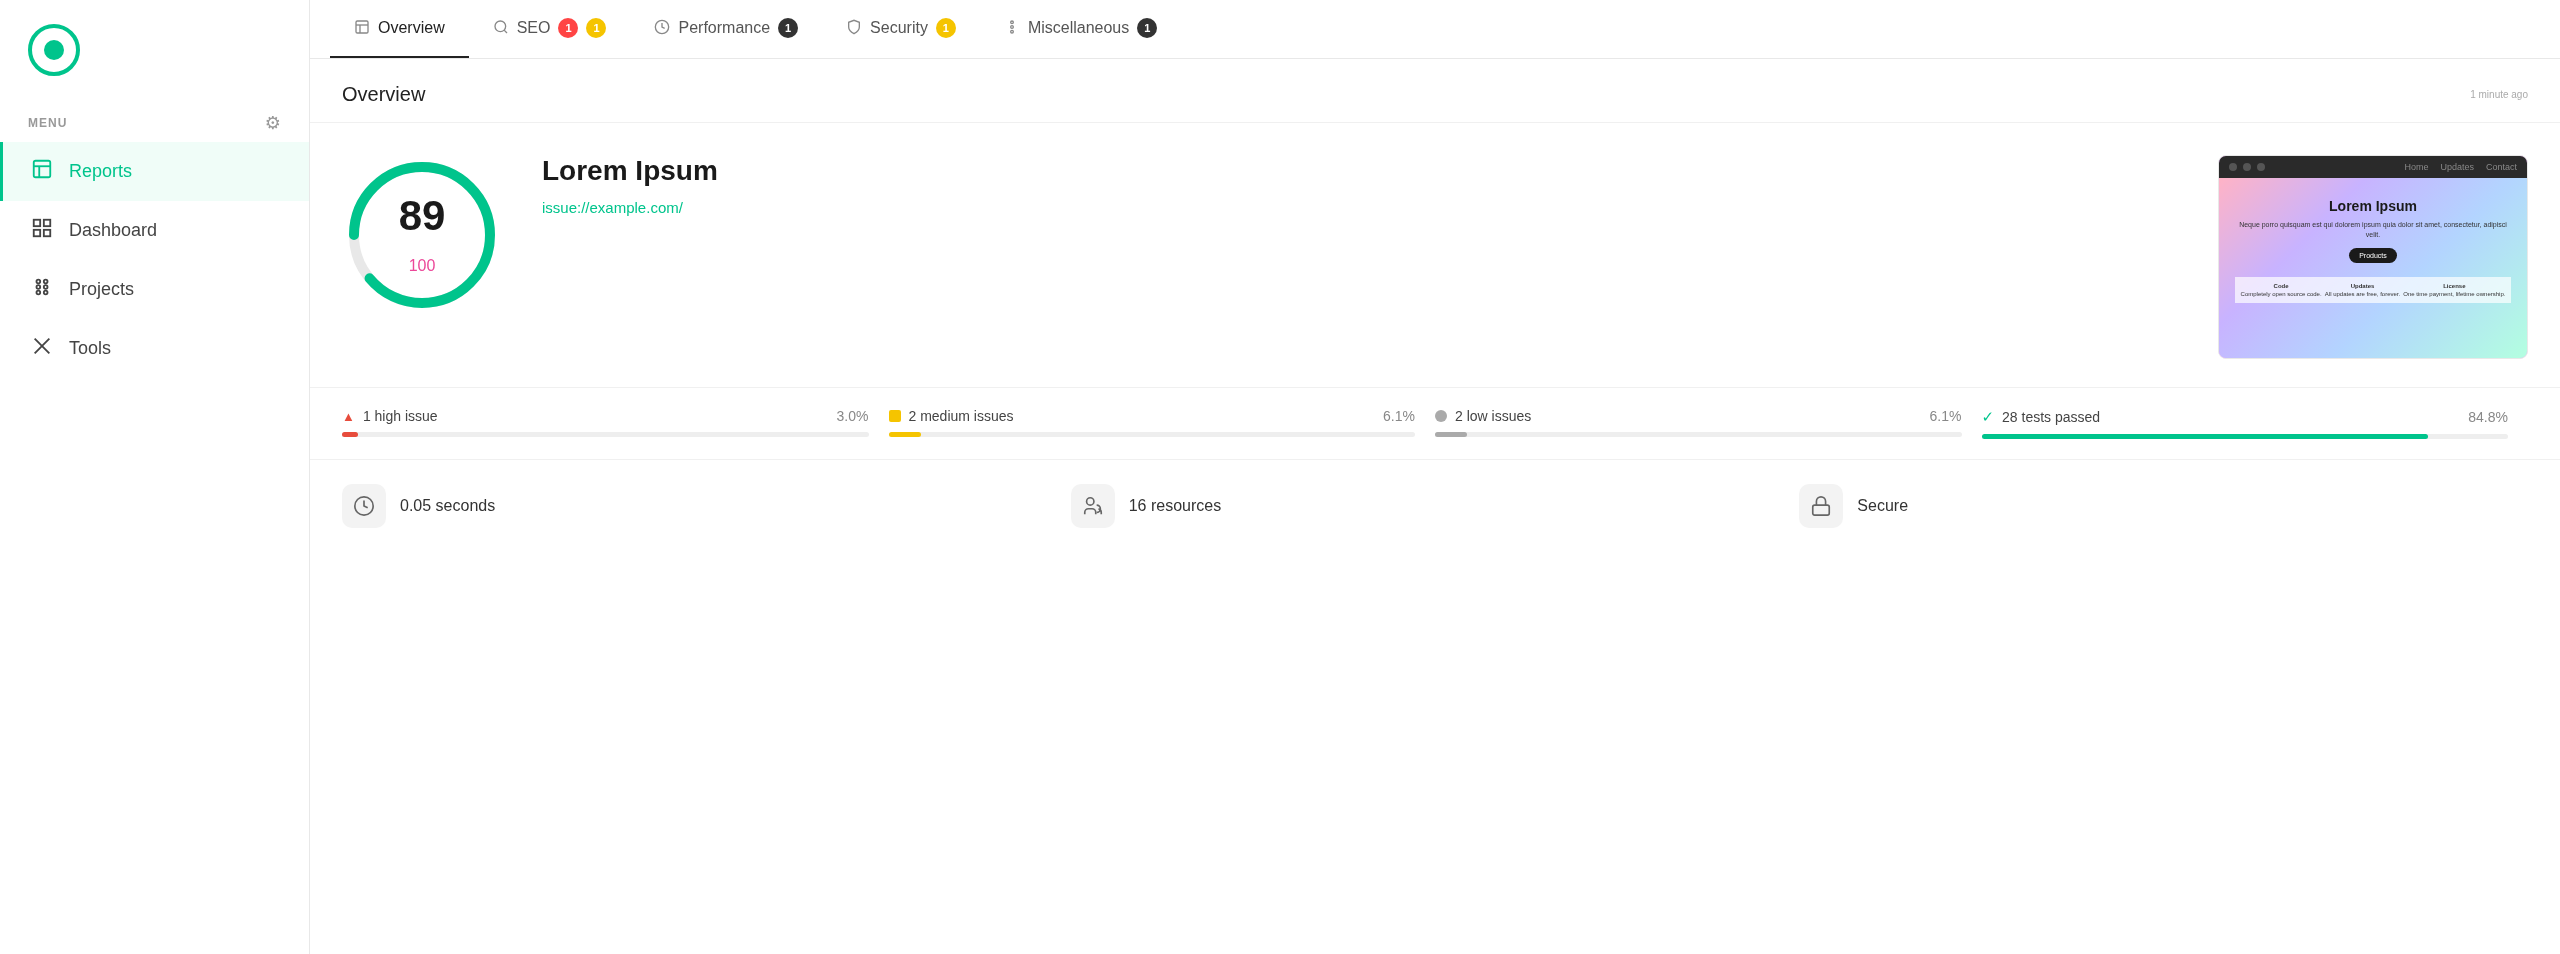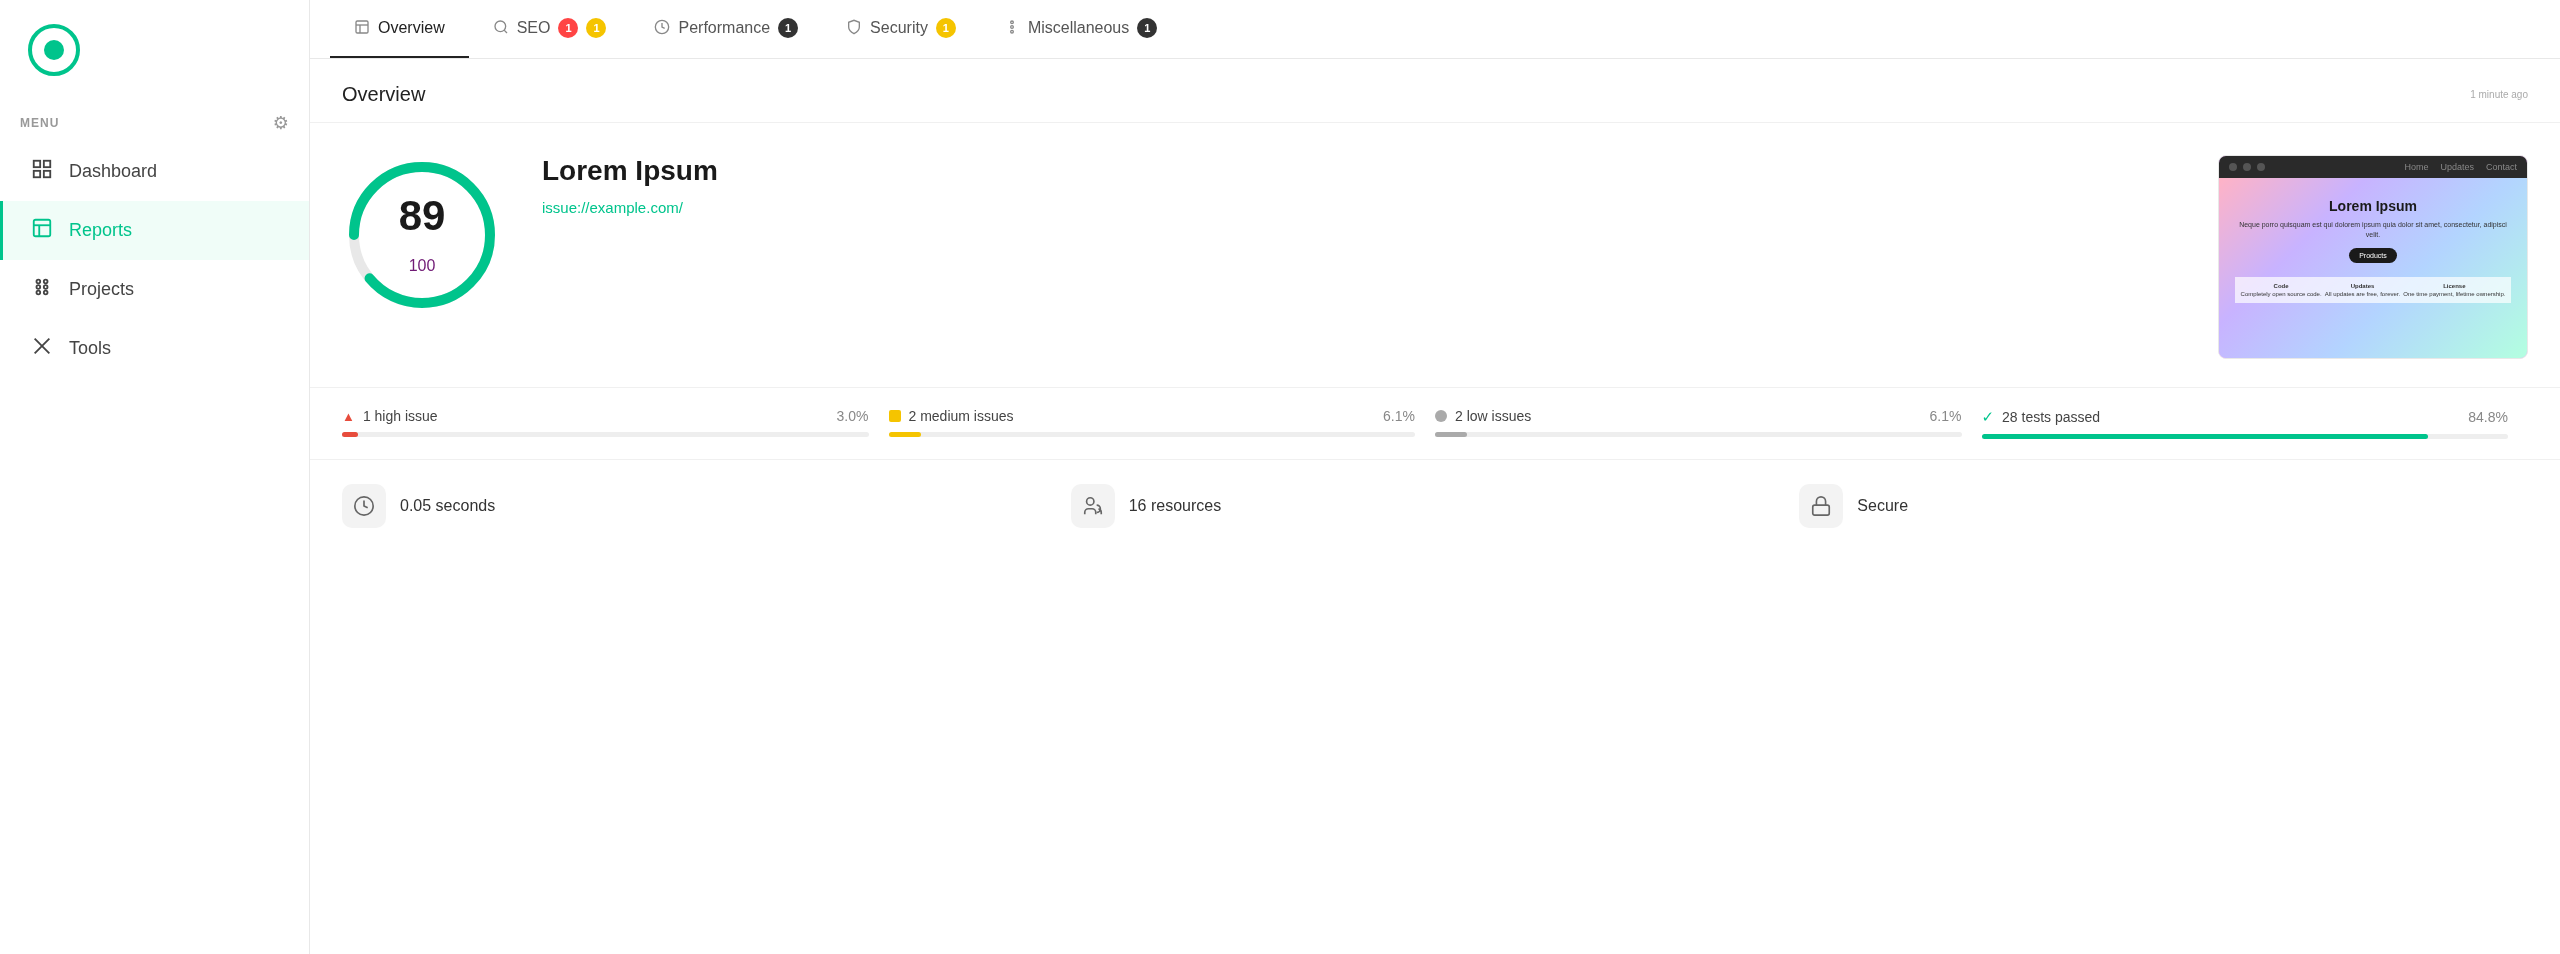--- a/index.html
+++ b/index.html
@@ -24,21 +24,21 @@
       border: 4px solid #00c48c;
       display: flex; align-items: center; justify-content: center;
     }
     .logo-inner {
       width: 20px; height: 20px;
       border-radius: 50%;
       background: #00c48c;
     }
     .menu-header {
       display: flex; align-items: center; justify-content: space-between;
-      padding: 12px 20px 8px;
+      padding: 12px 28px 8px;
     }
     .menu-label {
       font-size: 12px; font-weight: 600; color: #999; letter-spacing: 1px;
     }
     .menu-icon { color: #999; cursor: pointer; font-size: 18px; }
     .nav-item {
       display: flex; align-items: center; gap: 16px;
       padding: 16px 28px;
       font-size: 18px; color: #444; cursor: pointer;
       border-left: 3px solid transparent;
@@ -112,21 +112,21 @@
     
     .score-container {
       position: relative; width: 160px; height: 160px; flex-shrink: 0;
     }
     .score-svg { width: 160px; height: 160px; }
     .score-text {
       position: absolute; top: 50%; left: 50%; transform: translate(-50%, -50%);
       text-align: center;
     }
     .score-number { font-size: 42px; font-weight: 800; color: #1a1a1a; line-height: 1; }
-    .score-total { font-size: 16px; color: #701a75; margin-top: 20px; }
+    .score-total { font-size: 16px; color: #ec4899; margin-top: 20px; }
 
     
     .site-info { flex: 1; }
     .site-name { font-size: 28px; font-weight: 700; color: #1a1a1a; margin-bottom: 12px; }
     .site-desc { font-size: 15px; color: #555; line-height: 1.6; margin-bottom: 14px; }
     .site-url { font-size: 15px; color: #00c48c; text-decoration: none; }
 
     
     .preview-image {
       width: 310px; flex-shrink: 0;
@@ -210,40 +210,40 @@
       <div class="logo-inner"></div>
     </div>
   </div>
 
   <div class="menu-header">
     <span class="menu-label">MENU</span>
     <span class="menu-icon">⚙</span>
   </div>
 
   <nav>
+    <div class="nav-item active">
+      <span class="nav-icon">
+        <svg width="22" height="22" viewBox="0 0 24 24" fill="none" stroke="#00c48c" stroke-width="2">
+            <rect x="3" y="3" width="18" height="18" rx="2"></rect>
+            <line x1="3" y1="9" x2="21" y2="9"></line>
+            <line x1="9" y1="21" x2="9" y2="9"></line>
+          </svg>
+      </span>
+      <span>Reports</span>
+    </div>
     <div class="nav-item">
       <span class="nav-icon">
         <svg width="22" height="22" viewBox="0 0 24 24" fill="none" stroke="currentColor" stroke-width="2">
             <rect x="3" y="3" width="7" height="7"></rect>
             <rect x="14" y="3" width="7" height="7"></rect>
             <rect x="3" y="14" width="7" height="7"></rect>
             <rect x="14" y="14" width="7" height="7"></rect>
           </svg>
       </span>
       <span>Dashboard</span>
-    </div>
-    <div class="nav-item active">
-      <span class="nav-icon">
-        <svg width="22" height="22" viewBox="0 0 24 24" fill="none" stroke="#00c48c" stroke-width="2">
-            <rect x="3" y="3" width="18" height="18" rx="2"></rect>
-            <line x1="3" y1="9" x2="21" y2="9"></line>
-            <line x1="9" y1="21" x2="9" y2="9"></line>
-          </svg>
-      </span>
-      <span>Reports</span>
     </div>
     <div class="nav-item">
       <span class="nav-icon">
         <svg width="22" height="22" viewBox="0 0 24 24" fill="none" stroke="currentColor" stroke-width="2">
             <circle cx="8" cy="6" r="2"></circle>
             <circle cx="8" cy="12" r="2"></circle>
             <circle cx="8" cy="18" r="2"></circle>
             <circle cx="16" cy="6" r="2"></circle>
             <circle cx="16" cy="12" r="2"></circle>
             <circle cx="16" cy="18" r="2"></circle>

